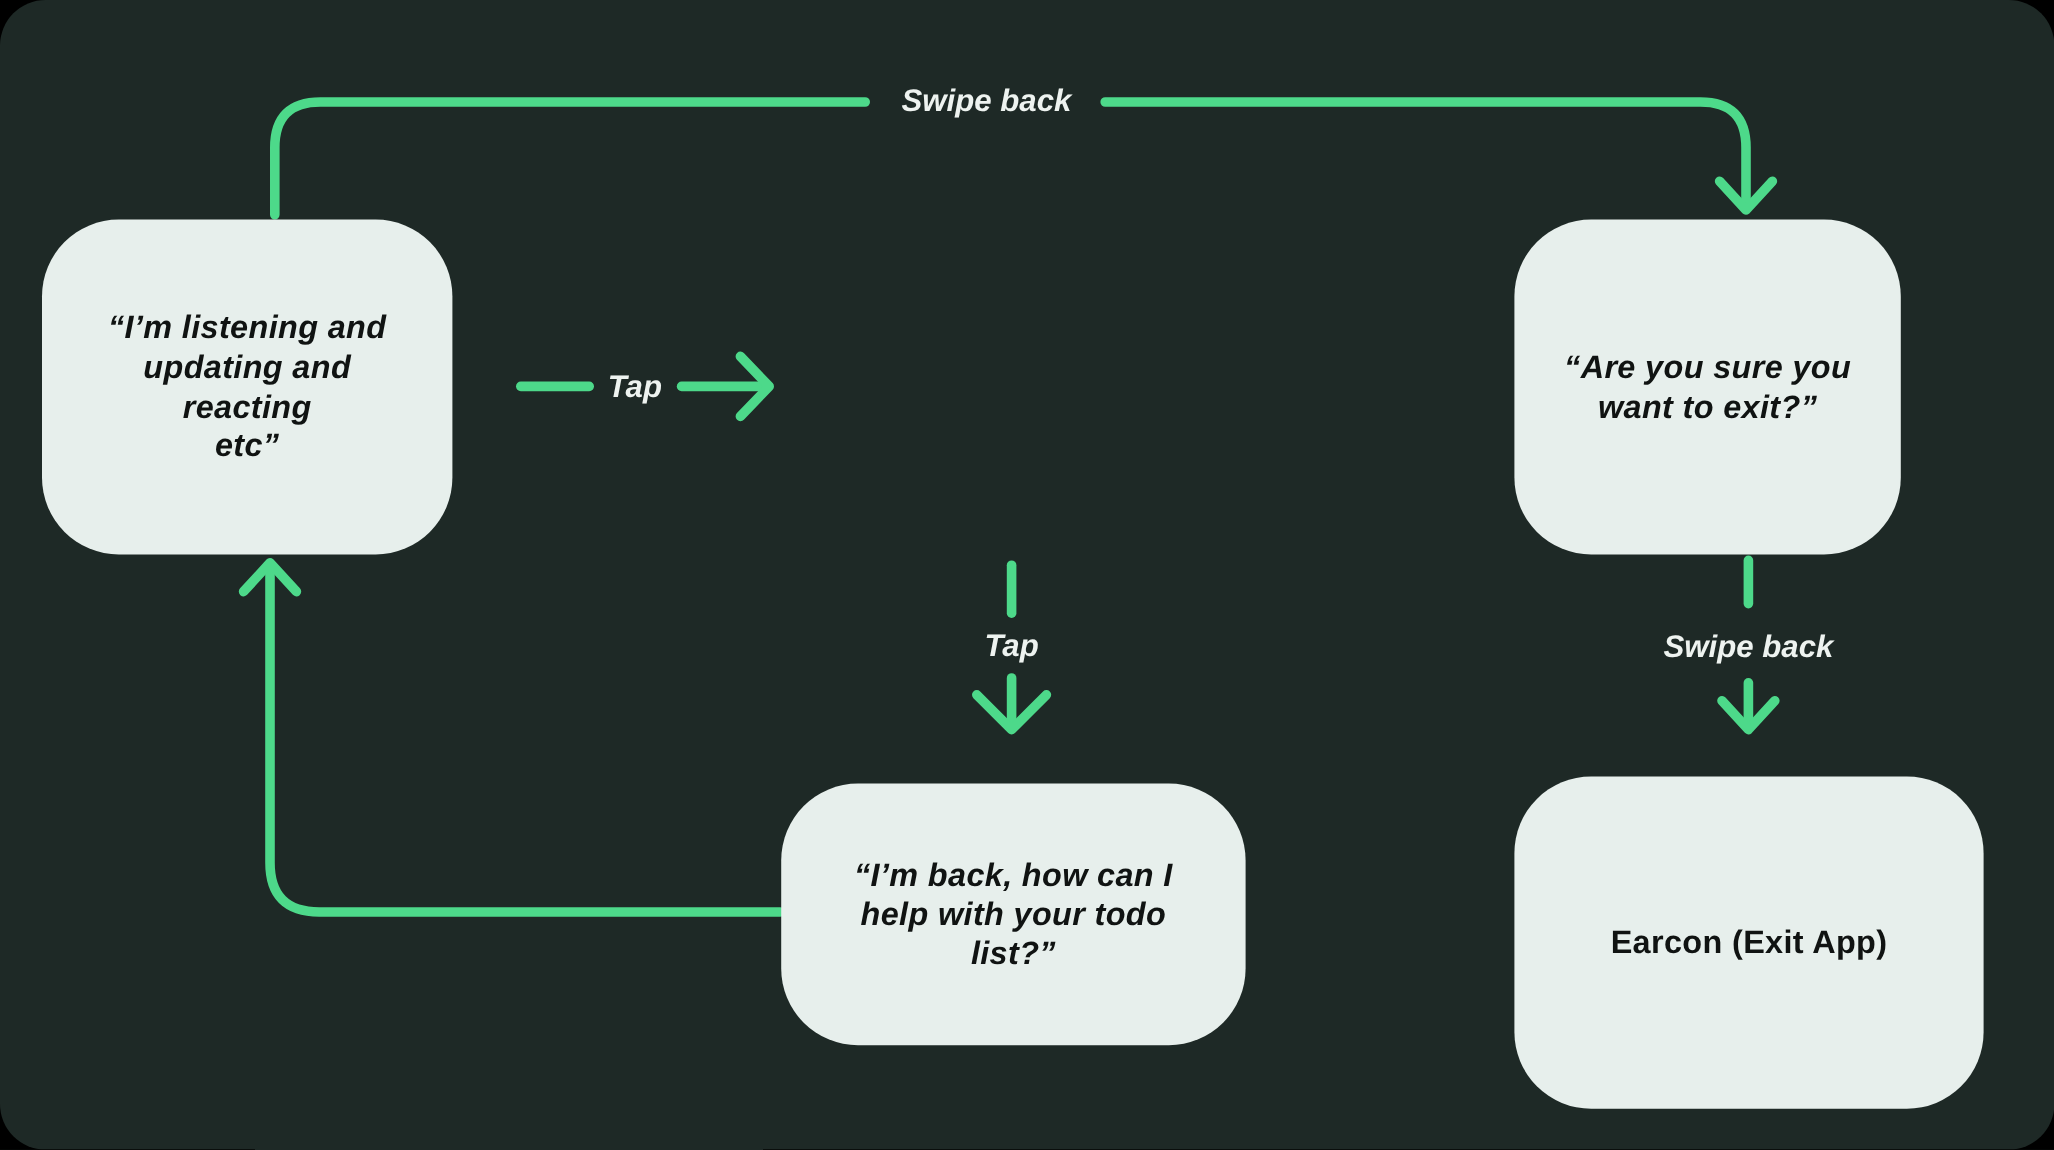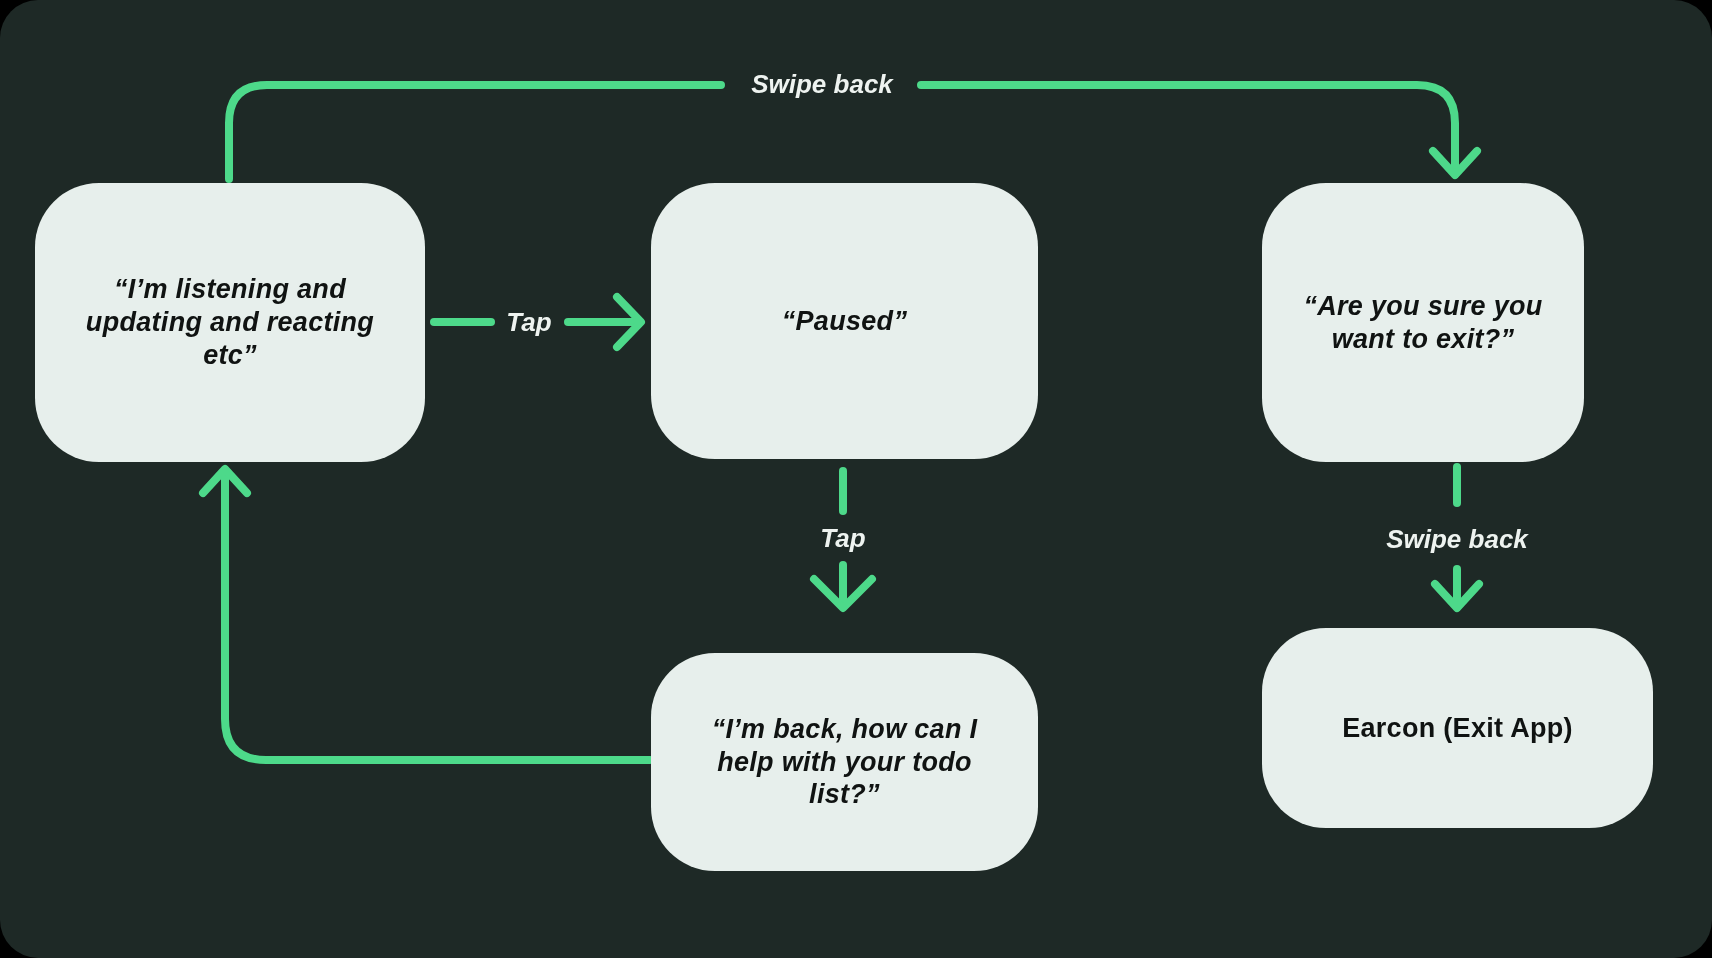--- a/index.html
+++ b/index.html
@@ -38,25 +38,25 @@
     display: flex; align-items: center; justify-content: center;
     text-align: center;
     color: var(--node-text);
     font-size: 27px; font-weight: bold; font-style: italic;
     line-height: 1.22;
     letter-spacing: 0.3px;
     padding: 0 30px;
     white-space: pre-line;
   }
   .node--plain { font-style: normal; }
-  .node-listening   { left: 35px;   top: 183px; width: 390px; height: 279px; }
+  .node-listening   { left: 35px;   top: 183px; width: 342px; height: 279px; }
   .node-paused      { left: 651px;  top: 183px; width: 387px; height: 276px; }
   .node-exit-confirm{ left: 1262px; top: 183px; width: 322px; height: 279px; }
   .node-back        { left: 651px;  top: 622px; width: 387px; height: 218px; margin-top: 31px; }
-  .node-earcon      { left: 1262px; top: 628px; width: 391px; height: 200px; }
+  .node-earcon      { left: 1262px; top: 647px; width: 391px; height: 277px; }
   .edge-label {
     position: absolute;
     transform: translate(-50%, -50%);
     color: var(--label-text);
     font-size: 26px; font-weight: bold;
     white-space: nowrap;
     font-style: italic;
   }
   .label-swipe-back-top   { left: 822px;  top: 84px; }
   .label-tap-right        { left: 529px;  top: 322px; }
@@ -97,21 +97,20 @@
     <g>
       <path d="M 650 760 H 266 Q 225 760 225 719 V 473"></path>
       <path d="M 203 493 L 225 469 L 247 493"></path>
     </g>
   </svg>
 
   <div class="node node-listening">“I’m listening and
 updating and reacting
 etc”</div>
 
-  <div class="node node-paused">“Paused”</div>
 
   <div class="node node-exit-confirm">“Are you sure you
 want to exit?”</div>
 
   <div class="node node-back">“I’m back, how can I
 help with your todo
 list?”</div>
 
   <div class="node node--plain node-earcon">Earcon (Exit App)</div>
 

